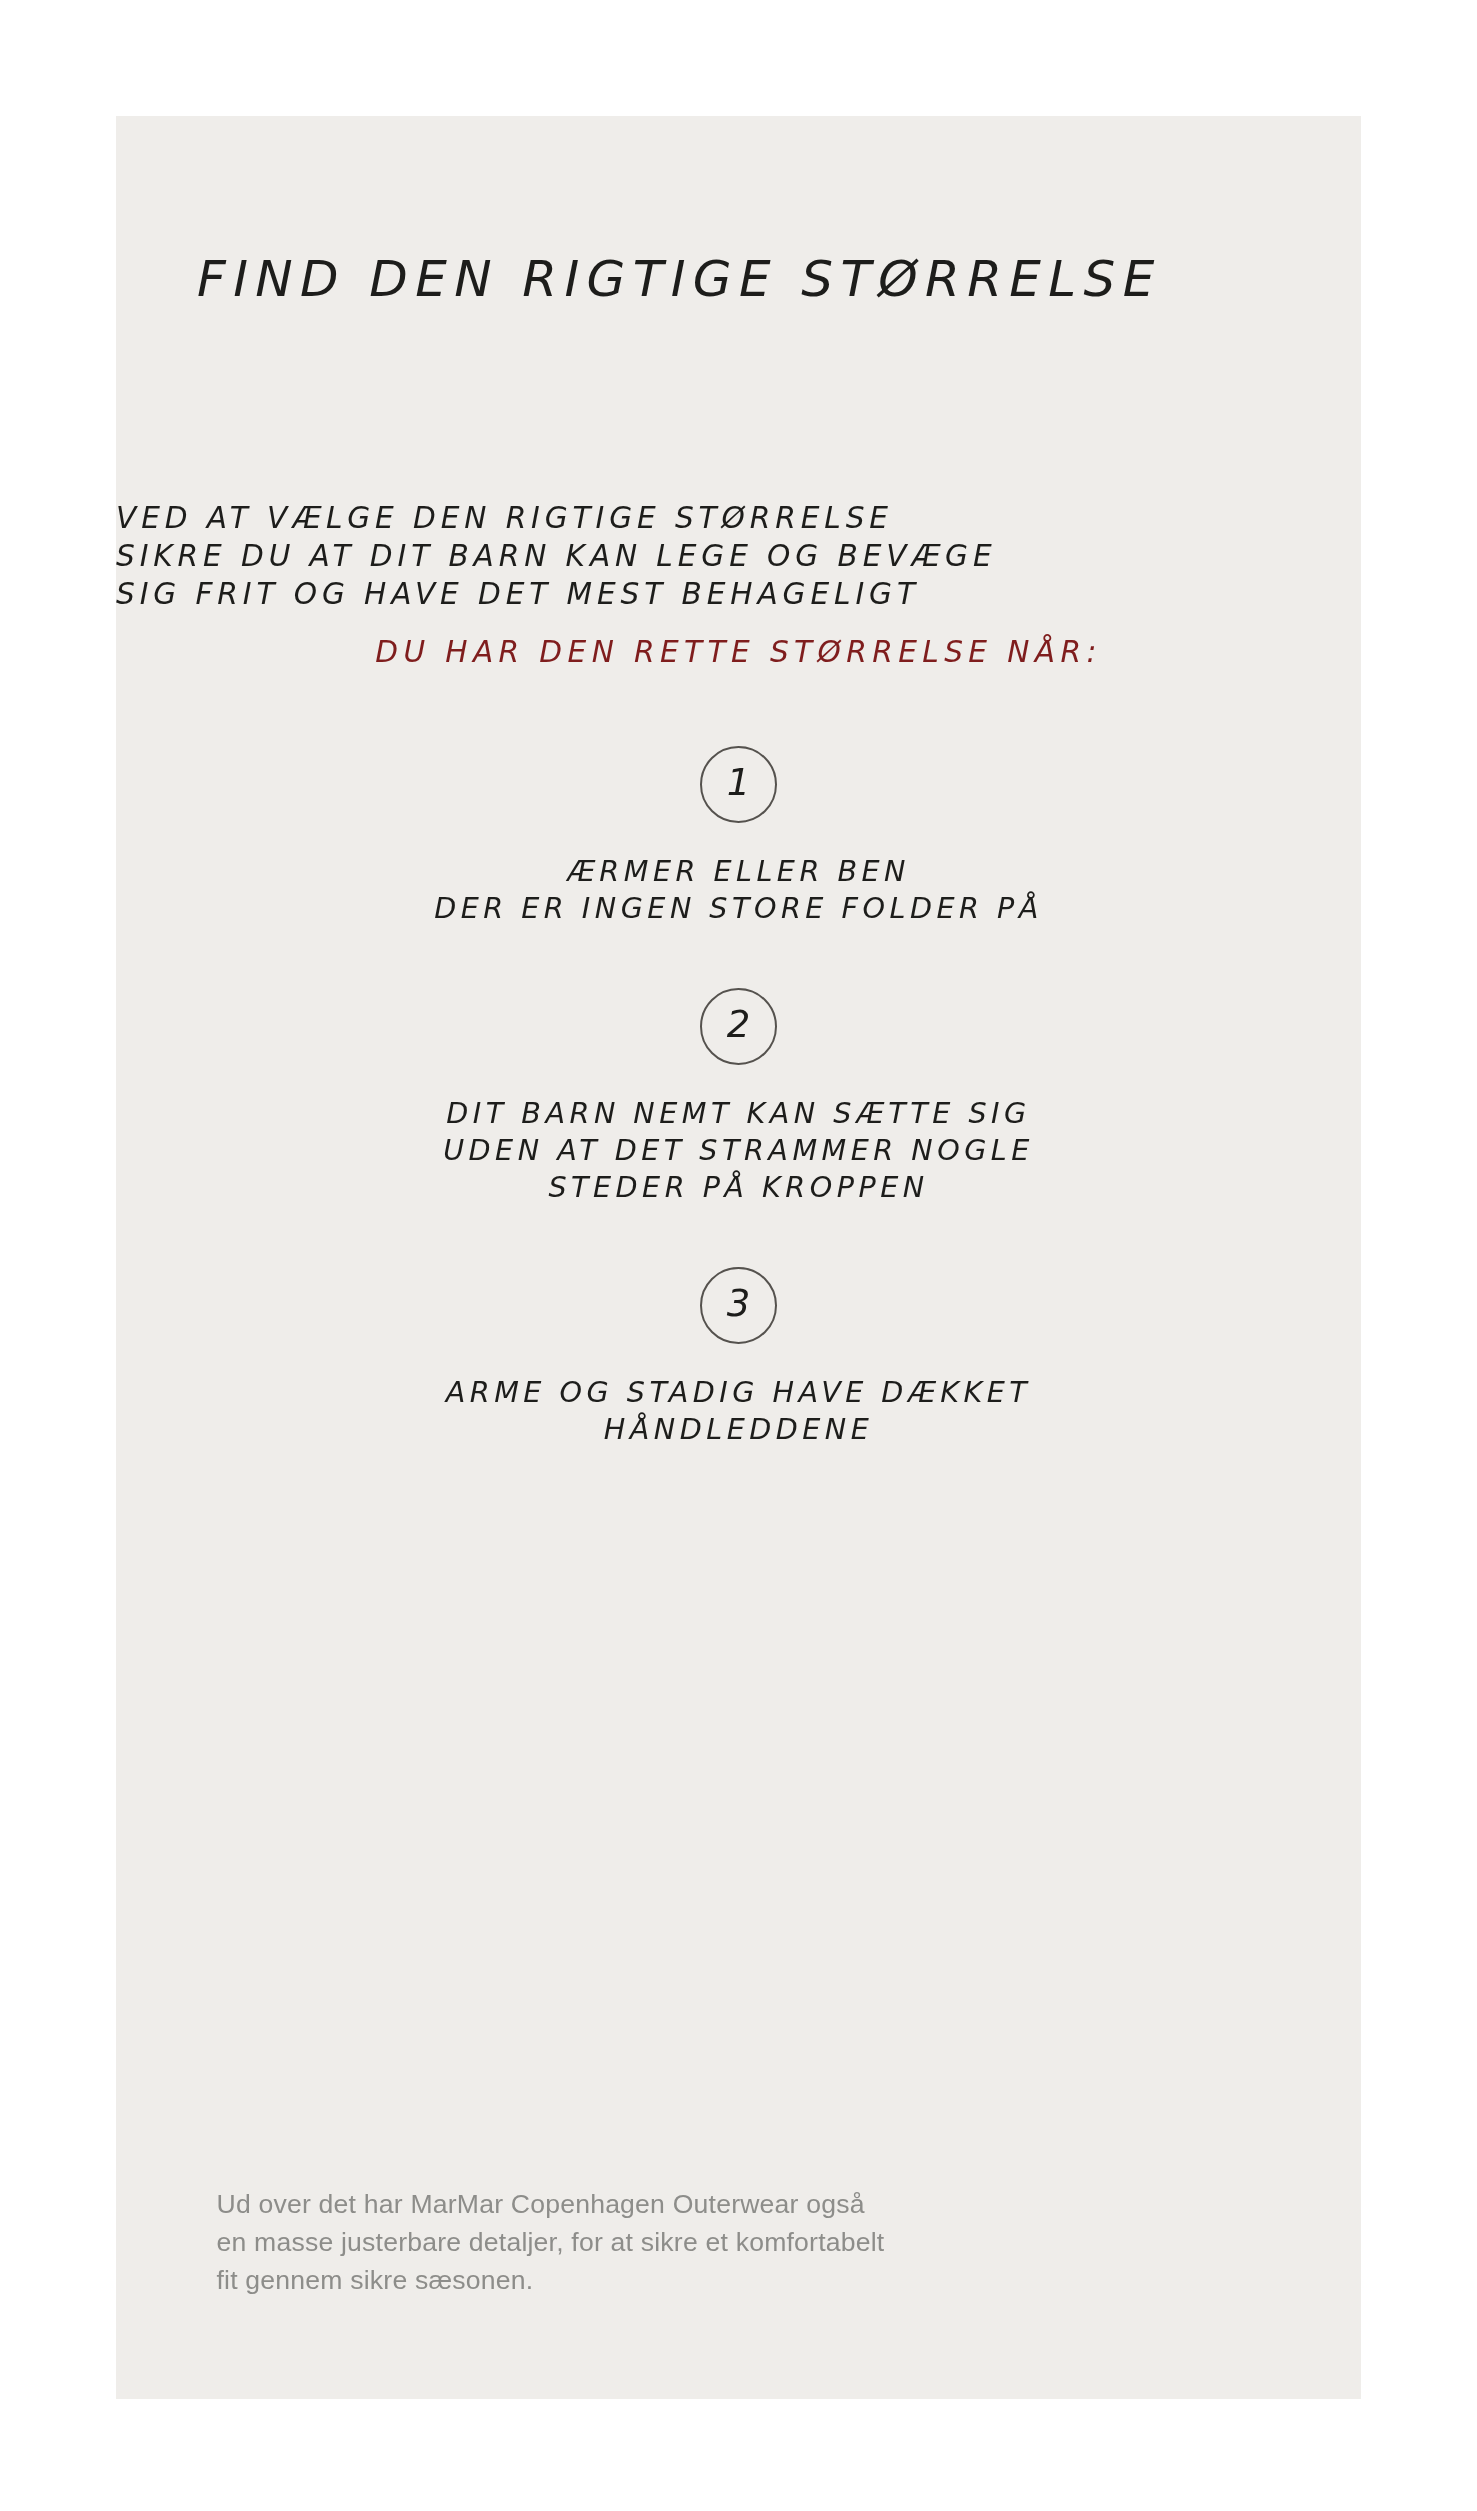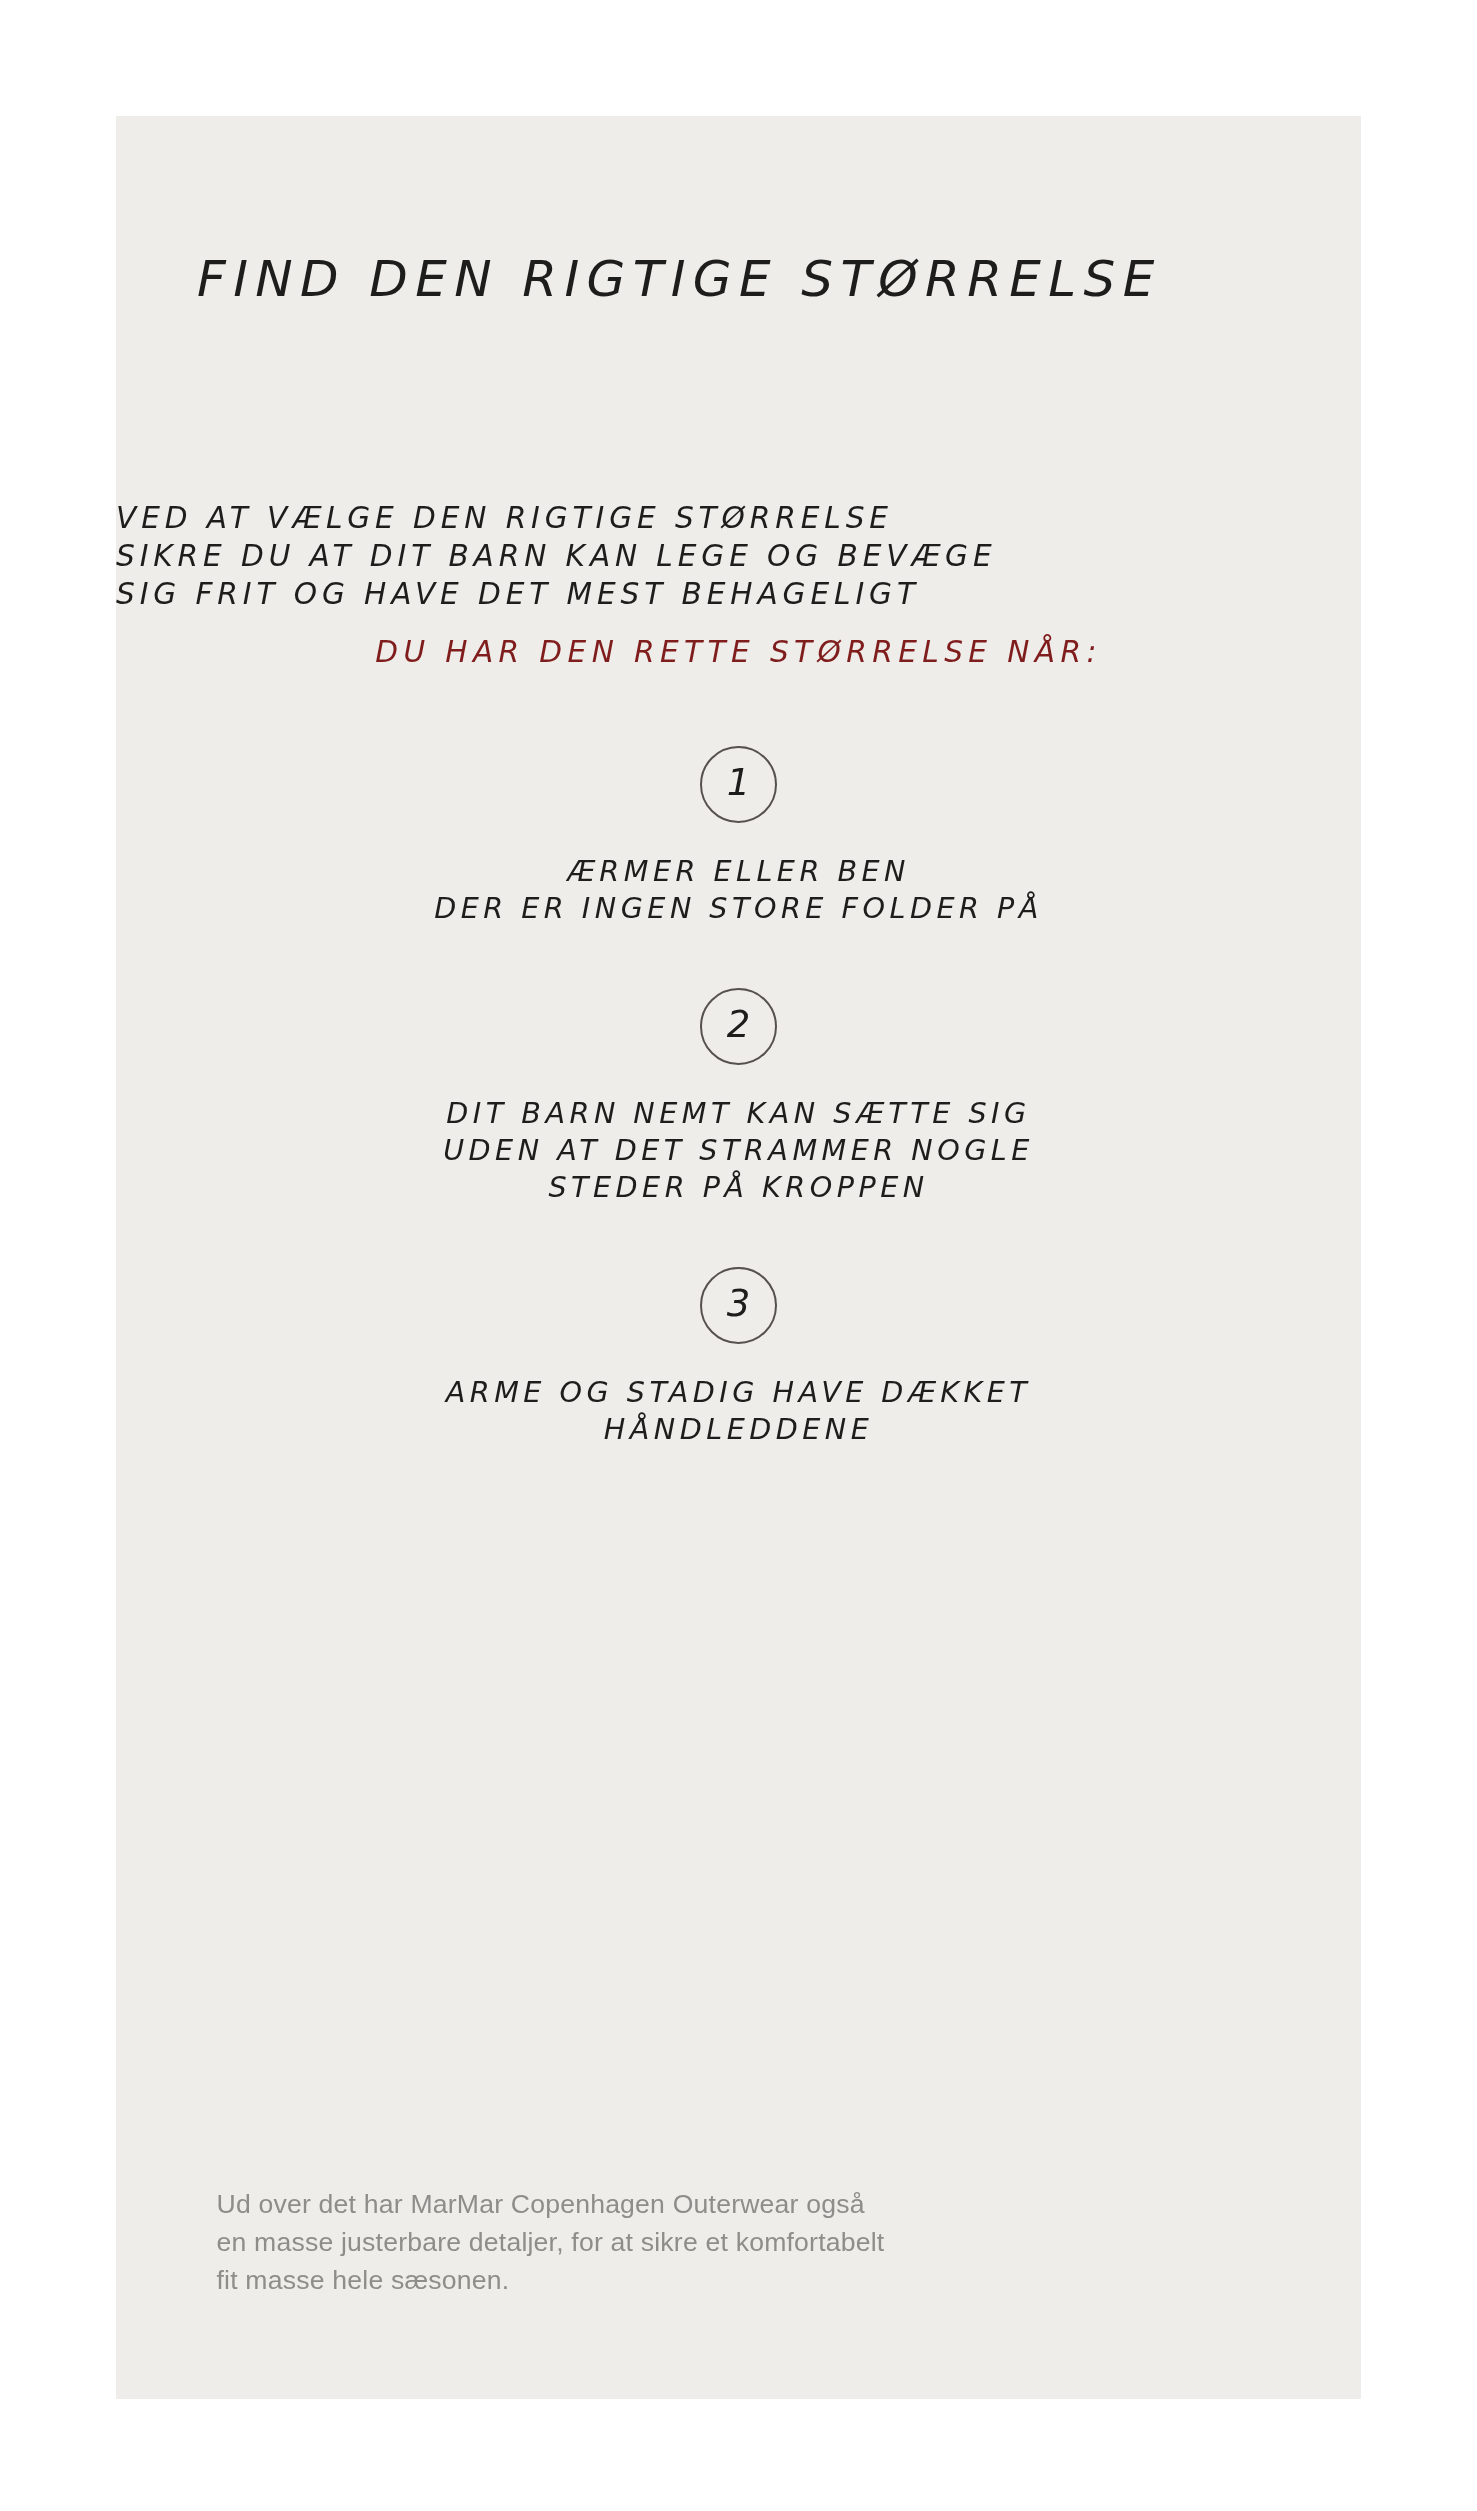--- a/index.html
+++ b/index.html
@@ -202,19 +202,19 @@
             <span class="line">ARME OG STADIG HAVE DÆKKET</span>
             <span class="line">HÅNDLEDDENE</span>
           </div>
         </div>
 
       </div>
 
       <div class="footnote">
         <span class="line">Ud over det har MarMar Copenhagen Outerwear også</span>
         <span class="line">en masse justerbare detaljer, for at sikre et komfortabelt</span>
-        <span class="line">fit masse hele sæsonen.</span>
+        <span class="line">fit gennem sikre sæsonen.</span>
       </div>
 
     </div>
   </div>
 </div>
 
 
 </body></html>

